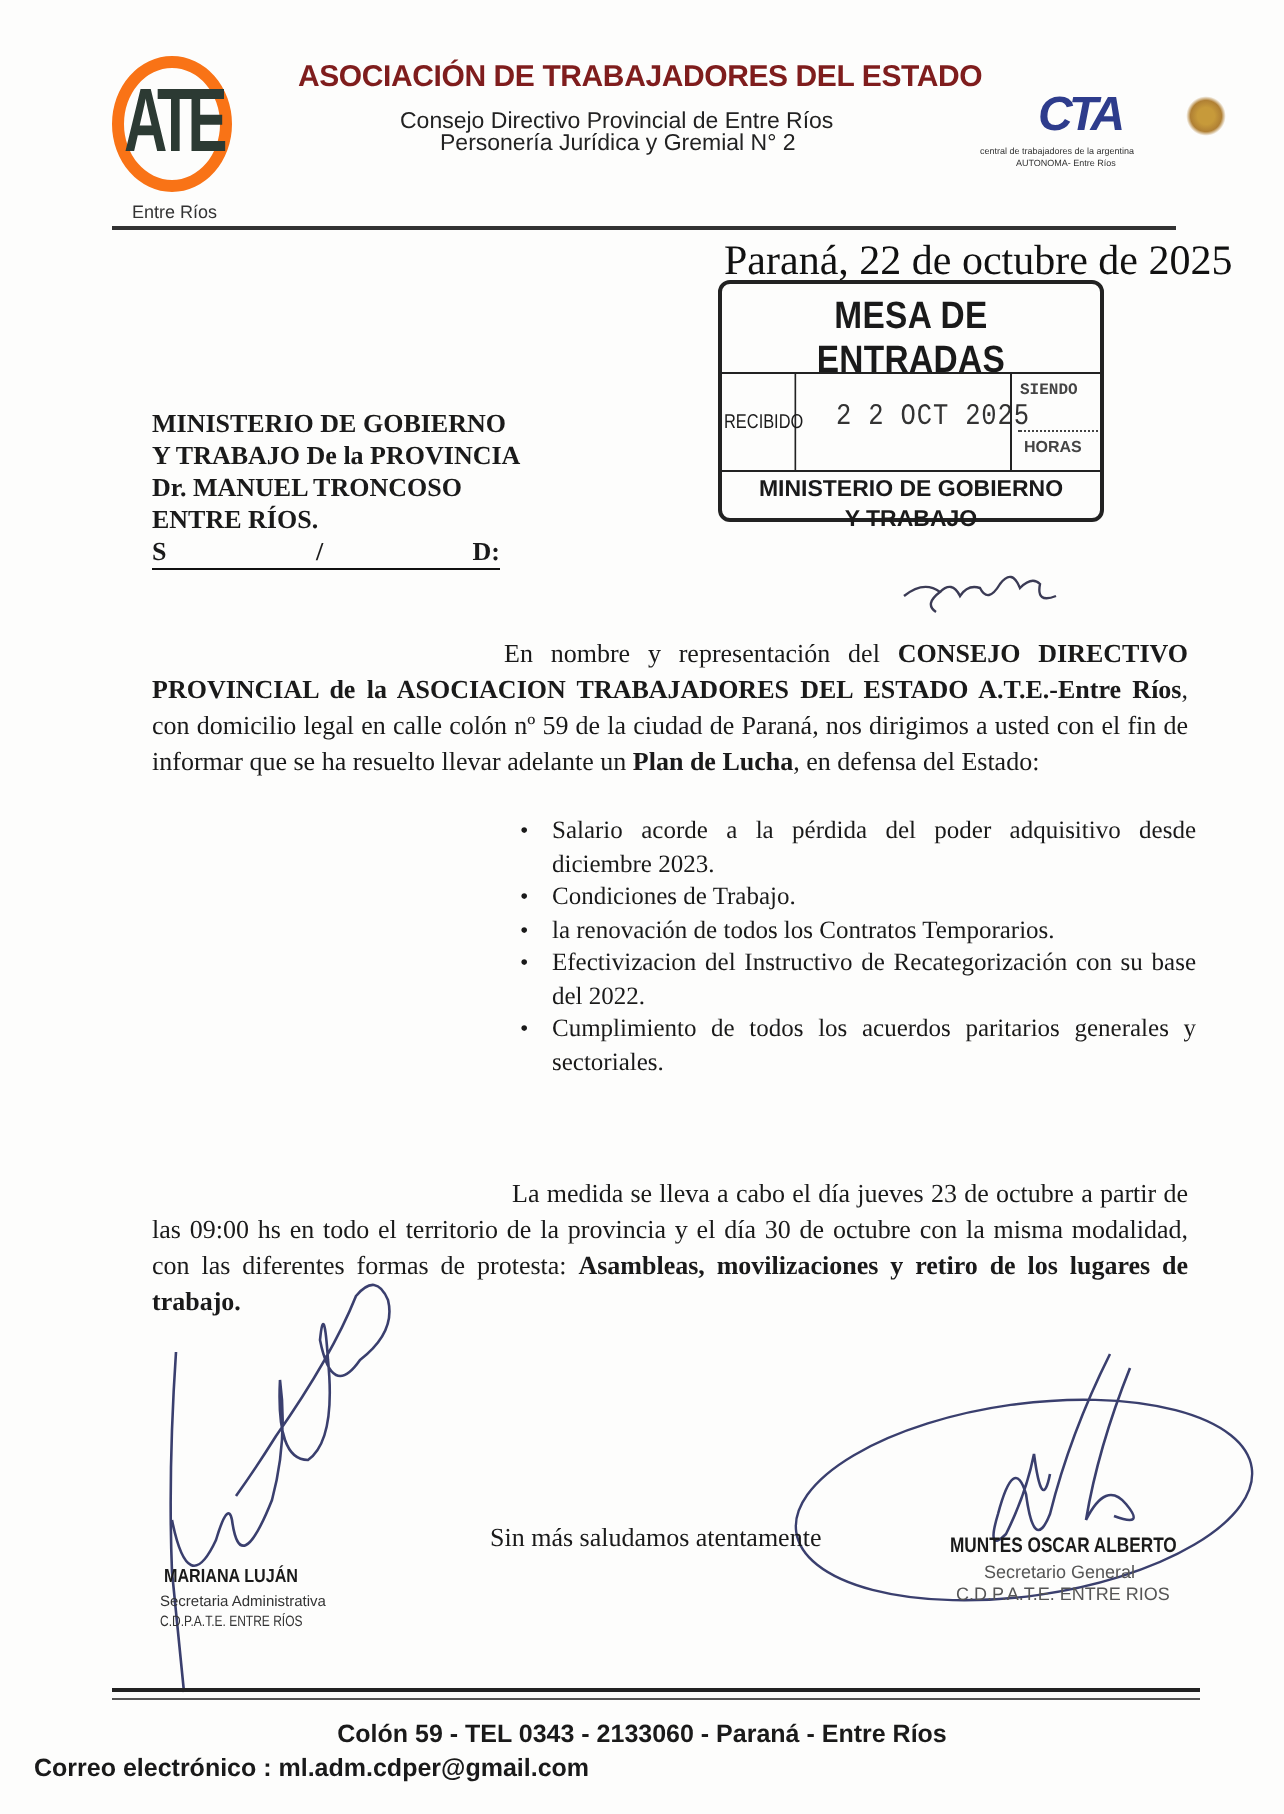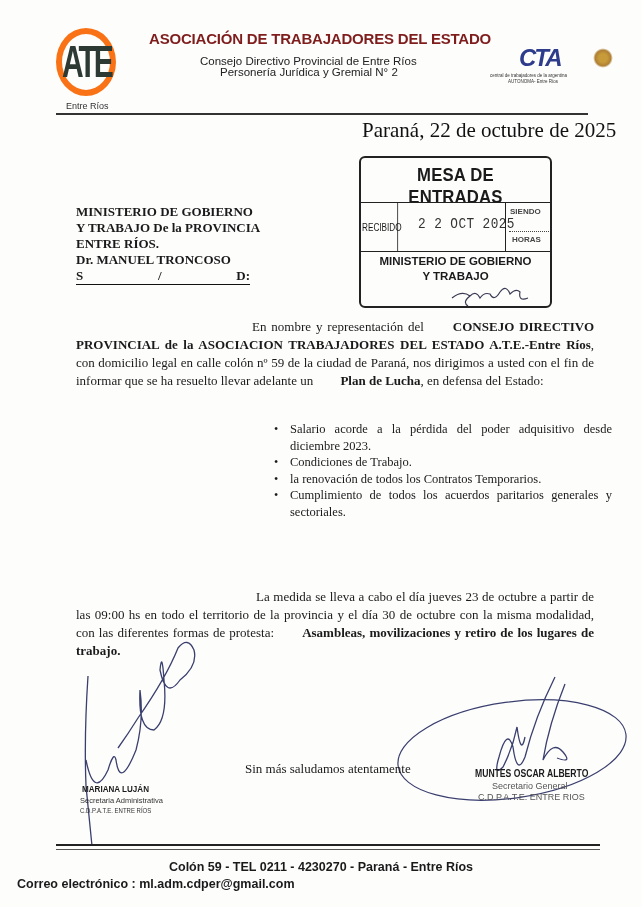--- a/index.html
+++ b/index.html
@@ -16,57 +16,57 @@
   .org-sub2{left:220px;top:66px;font-size:11.5px;color:#222;}
   .cta-logo{left:492px;top:46px;width:86px;height:24px;margin-left:27px;}
   .cta-text{font-family:"Liberation Sans",sans-serif;font-weight:bold;font-style:italic;font-size:24px;color:#2e3c8c;letter-spacing:-2px;line-height:24px;}
   .cta-sun{position:absolute;left:74px;top:2px;width:20px;height:20px;border-radius:50%;background:radial-gradient(circle,#c79a3a 30%,#b08034 55%,transparent 70%);}
   .cta-sub1{left:490px;top:73px;font-size:4.5px;color:#333;}
   .cta-sub2{left:508px;top:79px;font-size:4.5px;color:#333;}
   .hr-top{left:56px;top:113px;width:532px;height:1.5px;background:#333;}
   
   .date{left:362px;top:118px;font-size:21px;color:#111;}
   
-  .stamp{left:359px;top:156px;width:193px;height:152px;border:2px solid #222;border-radius:6px;box-sizing:border-box;}
+  .stamp{left:359px;top:140px;width:193px;height:121px;border:2px solid #222;border-radius:6px;box-sizing:border-box;}
   .stamp .title{position:absolute;left:0;top:6px;width:100%;text-align:center;font-family:"Liberation Sans",sans-serif;font-size:19px;font-weight:bold;transform:scaleX(0.88);letter-spacing:0.2px;}
   .stamp .row{position:absolute;left:0;top:44px;width:100%;height:48px;border-top:1.5px solid #222;border-bottom:1.5px solid #222;}
   .stamp .recibido{position:absolute;left:1px;top:0;width:43px;height:48px;border-right:1.5px solid #222;font-family:"Liberation Sans",sans-serif;font-size:10px;display:flex;align-items:center;transform:scaleX(0.82);transform-origin:left;}
   .stamp .fecha{position:absolute;left:57px;top:13px;font-family:"Liberation Mono",monospace;font-size:15px;color:#333;letter-spacing:0.5px;transform:scaleX(0.85);transform-origin:left;}
   .stamp .hora-box{position:absolute;left:144px;top:0;width:47px;height:48px;border-left:1.5px solid #222;}
-  .stamp .siendo{position:absolute;left:4px;top:4px;font-family:Liberation Sans, sans-serif;font-size:8px;font-weight:bold;color:#444;}
+  .stamp .siendo{position:absolute;left:4px;top:4px;font-family:Liberation Mono, monospace;font-size:8px;font-weight:bold;color:#444;}
   .stamp .dots{position:absolute;left:3px;top:28px;width:40px;border-top:1px dotted #444;}
   .stamp .horas{position:absolute;left:6px;top:32px;font-family:"Liberation Sans",sans-serif;font-size:8px;font-weight:bold;color:#444;}
   .stamp .minis{position:absolute;left:0;top:96px;width:100%;text-align:center;font-family:"Liberation Sans",sans-serif;font-size:11.5px;font-weight:bold;line-height:15px;}
   
   .addr{left:76px;top:204px;font-size:13px;font-weight:bold;line-height:16px;}
   .addr-sd{left:76px;top:268px;width:174px;font-size:13px;font-weight:bold;border-bottom:1.5px solid #111;display:flex;justify-content:space-between;line-height:16px;}
   
   .body-p{left:76px;width:518px;font-size:13px;line-height:18px;text-align:justify;}
   .p1{top:318px;}
   .p1 .indent{display:inline-block;width:176px;}
-  .list{left:256px;top:405px;width:340px;font-size:12.5px;line-height:16.5px;margin:16px;padding:0;list-style:none;}
+  .list{left:256px;top:405px;width:340px;font-size:12.5px;line-height:16.5px;margin:2px;padding:0;list-style:none;}
   .list li{position:relative;padding-left:18px;text-align:justify;margin-bottom:0;}
   .list li::before{content:"\2022";position:absolute;left:2px;top:0;font-size:12px;}
   .p2{top:588px;}
   .p2 .indent{display:inline-block;width:180px;}
   
   .closing{left:245px;top:761px;font-size:13px;}
   .sig1-name{left:82px;top:783px;font-family:"Liberation Sans",sans-serif;font-size:9.5px;font-weight:bold;transform:scaleX(0.85);transform-origin:left;}
   .sig1-role{left:80px;top:796px;font-family:"Liberation Sans",sans-serif;font-size:7.5px;color:#333;}
   .sig1-org{left:80px;top:806px;font-family:"Liberation Sans",sans-serif;font-size:7.5px;color:#333;transform:scaleX(0.8);transform-origin:left;}
   .sig2-name{left:475px;top:767px;font-family:"Liberation Sans",sans-serif;font-size:10.5px;font-weight:bold;transform:scaleX(0.82);transform-origin:left;}
   .sig2-role{left:492px;top:781px;font-family:"Liberation Sans",sans-serif;font-size:9px;color:#555;}
   .sig2-org{left:478px;top:792px;font-family:"Liberation Sans",sans-serif;font-size:9px;color:#555;text-align:center;}
   .sig-svg{left:0;top:0;width:642px;height:907px;pointer-events:none;}
   
   .hr-foot1{left:56px;top:844px;width:544px;height:2px;background:#222;}
   .hr-foot2{left:56px;top:849px;width:544px;height:1px;background:#555;}
   .foot1{left:0;width:642px;top:860px;text-align:center;font-size:12.5px;font-weight:bold;}
   .foot2{left:0;width:634px;top:877px;text-align:left;font-size:12.5px;font-weight:bold;padding-left:17px;}
-  b{font-weight:bold;margin-left:24px;}
+  b{font-weight:bold;}
 </style>
 </head>
 <body>
 
 <div class="abs ate-logo">
   <span>ATE</span>
 </div>
 <div class="abs ate-sub sans">Entre Ríos</div>
 <div class="abs org-title sans">ASOCIACIÓN DE TRABAJADORES DEL ESTADO</div>
 <div class="abs org-sub1 sans">Consejo Directivo Provincial de Entre Ríos</div>
@@ -94,35 +94,36 @@
   </div>
   <div class="minis">
     <div>MINISTERIO DE GOBIERNO</div>
     <div>Y TRABAJO</div>
   </div>
 </div>
 
 <div class="abs addr serif">
   <div>MINISTERIO DE GOBIERNO</div>
   <div>Y TRABAJO De la PROVINCIA</div>
+  <div>Dr. MANUEL TRONCOSO</div>
   <div>ENTRE RÍOS.</div>
-  <div>Dr. MANUEL TRONCOSO</div>
 </div>
 <div class="abs addr-sd serif">
   <span>S</span>
   <span>/</span>
   <span>D:</span>
 </div>
 
 <div class="abs body-p p1 serif"><span class="indent"></span><span>En nombre y representación del </span><b>CONSEJO DIRECTIVO PROVINCIAL de la ASOCIACION TRABAJADORES DEL ESTADO A.T.E.-Entre Ríos</b><span>, con domicilio legal en calle colón nº 59 de la ciudad de Paraná, nos dirigimos a usted con el fin de informar que se ha resuelto llevar adelante un </span><b>Plan de Lucha</b><span>, en defensa del Estado:</span></div>
 
 <ul class="abs list serif">
   <li>Salario acorde a la pérdida del poder adquisitivo desde diciembre 2023.</li>
   <li>Condiciones de Trabajo.</li>
   <li>la renovación de todos los Contratos Temporarios.</li>
+  <li>Efectivizacion del Instructivo de Recategorización con su base del 2022.</li>
   <li>Cumplimiento de todos los acuerdos paritarios generales y sectoriales.</li>
 </ul>
 
 <div class="abs body-p p2 serif"><span class="indent"></span><span>La medida se lleva a cabo el día jueves 23 de octubre a partir de las 09:00 hs en todo el territorio de la provincia y el día 30 de octubre con la misma modalidad, con las diferentes formas de protesta: </span><b>Asambleas, movilizaciones y retiro de los lugares de trabajo.</b></div>
 
 <svg class="abs sig-svg" viewBox="0 0 642 907">
 
   <path d="M452 298 q10 -8 18 -2 q-8 6 -2 10 M470 296 q6 -6 10 2 q4 -6 10 -4 q4 8 10 -2 q6 -8 10 2 q6 -6 10 -2 q-2 10 8 6" fill="none" stroke="#3b3b55" stroke-width="1.2"></path>
 
   <path d="M88 676 q-4 60 -2 110 q2 20 6 60 M86 760 q8 40 22 10 q6 -20 8 -10 q4 30 20 -10 q8 -30 4 -60 q-2 40 14 40 q14 -10 10 -50 q-2 -30 -4 -10 q6 30 20 10 q18 -14 14 -30 q-6 -14 -16 -2 q-12 30 -40 70 q-10 16 -20 30" fill="none" stroke="#3a3f6e" stroke-width="1.3"></path>
@@ -136,14 +137,14 @@
 <div class="abs sig1-name">MARIANA LUJÁN</div>
 <div class="abs sig1-role">Secretaria Administrativa</div>
 <div class="abs sig1-org">C.D.P.A.T.E. ENTRE RÍOS</div>
 
 <div class="abs sig2-name">MUNTES OSCAR ALBERTO</div>
 <div class="abs sig2-role">Secretario General</div>
 <div class="abs sig2-org">C.D.P.A.T.E. ENTRE RIOS</div>
 
 <div class="abs hr-foot1"></div>
 <div class="abs hr-foot2"></div>
-<div class="abs foot1 sans">Colón 59  -  TEL 0211 - 4230270 - Paraná - Entre Ríos</div>
+<div class="abs foot1 sans">Colón 59  -  TEL 0343 - 2133060 - Paraná - Entre Ríos</div>
 <div class="abs foot2 sans">Correo electrónico : ml.adm.cdper@gmail.com</div>
 
 </body></html>

